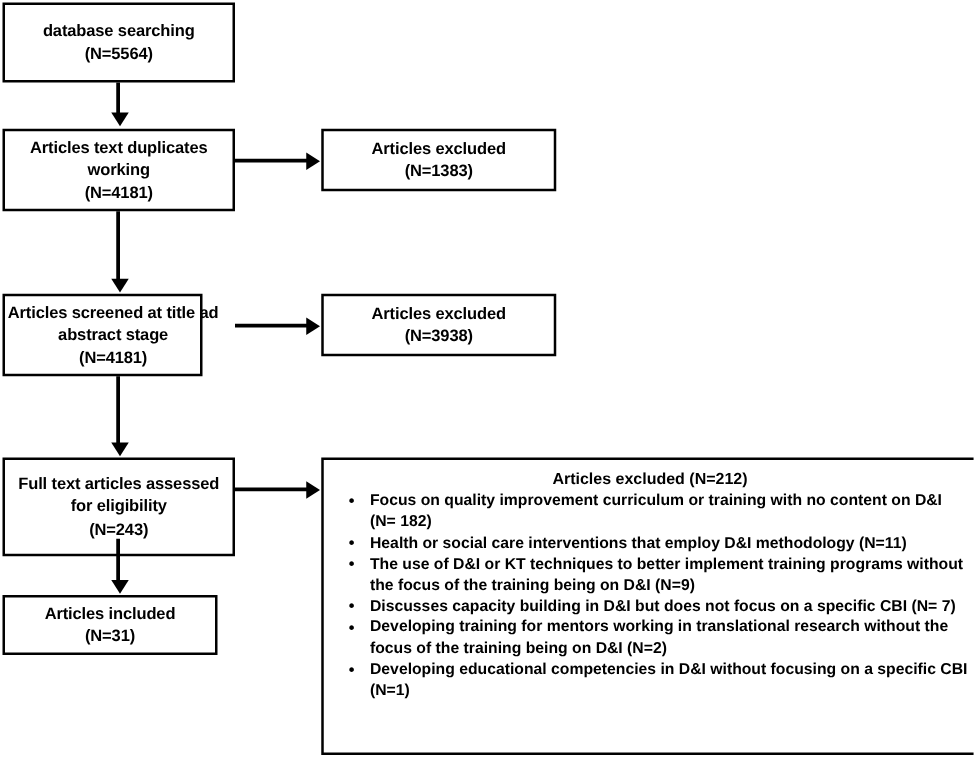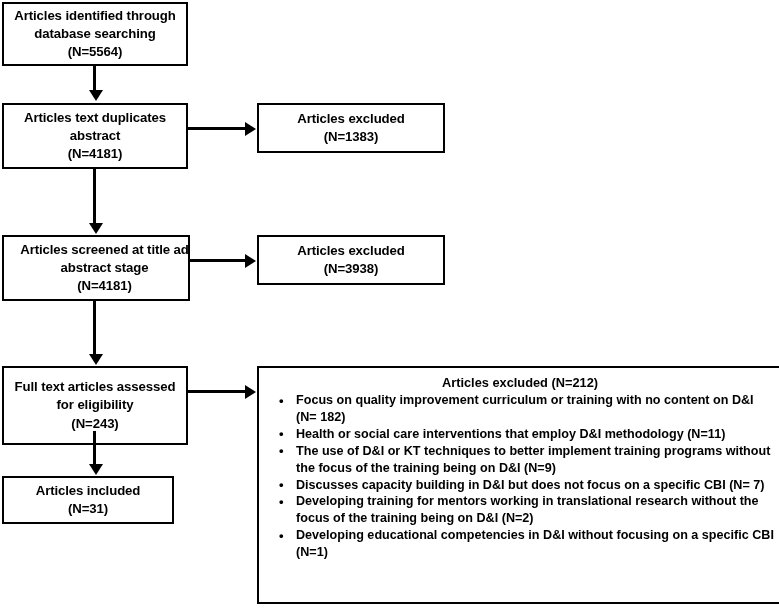--- a/index.html
+++ b/index.html
@@ -35,21 +35,21 @@
     letter-spacing: -0.1px;
   }
   .box .ln {
     display: block;
     white-space: nowrap;
   }
 
   
   #box-identified { left: 2px;  top: 2px;   width: 186px; height: 64px; }
   #box-dedup      { left: 2px;  top: 103px; width: 186px; height: 66px; }
-  #box-screened   { left: 2px;  top: 235px; width: 188px; height: 66px; padding-left: 17px; }
+  #box-screened   { left: 2px;  top: 235px; width: 160px; height: 66px; padding-left: 17px; }
   #box-fulltext   { left: 2px;  top: 366px; width: 186px; height: 79px; }
   #box-included   { left: 2px;  top: 476px; width: 172px; height: 48px; }
 
   
   #box-excl-1 { left: 257px; top: 103px; width: 188px; height: 50px; }
   #box-excl-2 { left: 257px; top: 235px; width: 188px; height: 50px; }
 
   
   #box-excl-big {
     position: absolute;
@@ -140,28 +140,27 @@
   
   #h3  { left: 188px; top: 390px; width: 58px; }
   #ar3 { left: 245px; top: 385px; }
 </style>
 </head>
 <body>
 
 <div id="diagram">
 
   <div class="box" id="box-identified">
-    <span class="ln">Articles identified through</span>
     <span class="ln">database searching</span>
     <span class="ln">(N=5564)</span>
   </div>
 
   <div class="box" id="box-dedup">
     <span class="ln">Articles text duplicates</span>
-    <span class="ln">abstract</span>
+    <span class="ln">working</span>
     <span class="ln">(N=4181)</span>
   </div>
 
   <div class="box" id="box-screened">
     <span class="ln">Articles screened at title ad</span>
     <span class="ln">abstract stage</span>
     <span class="ln">(N=4181)</span>
   </div>
 
   <div class="box" id="box-fulltext">

